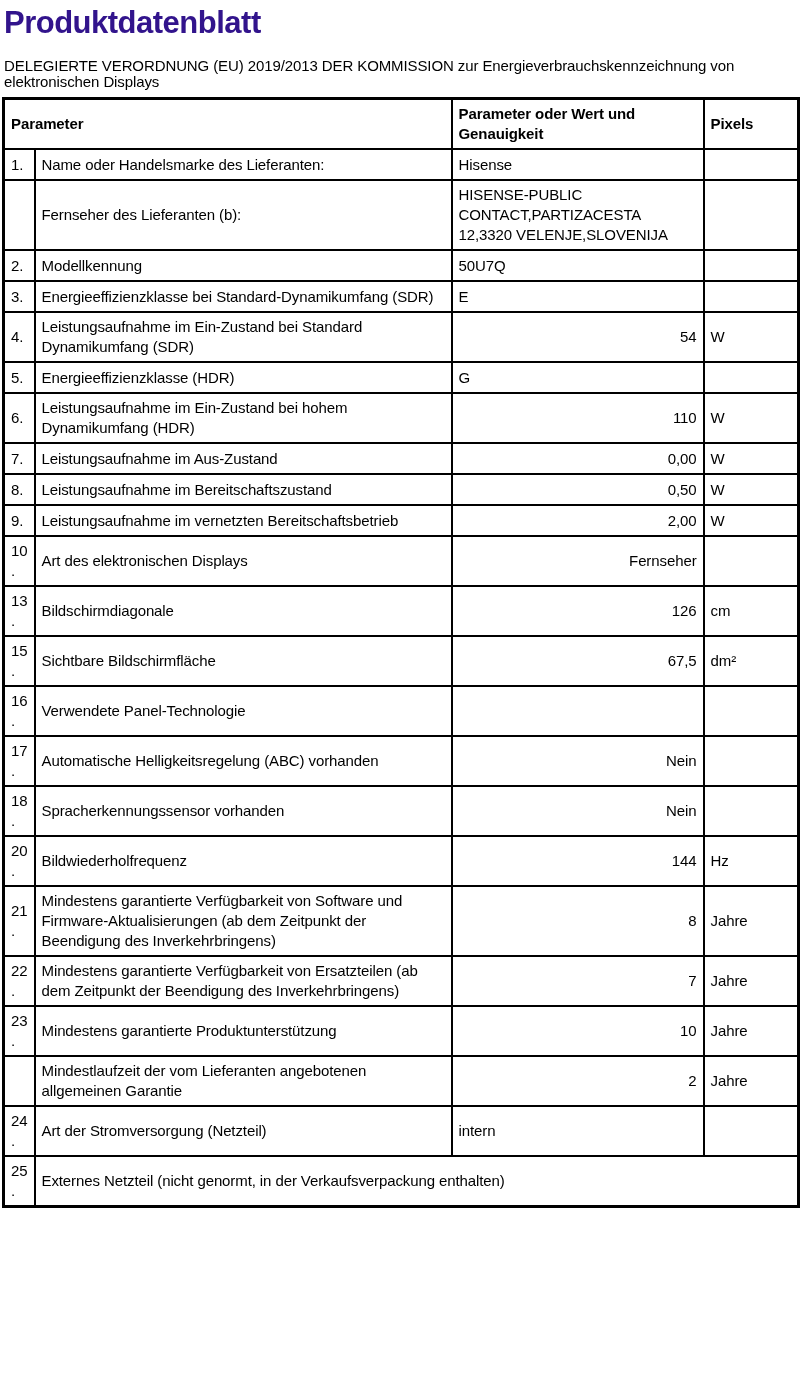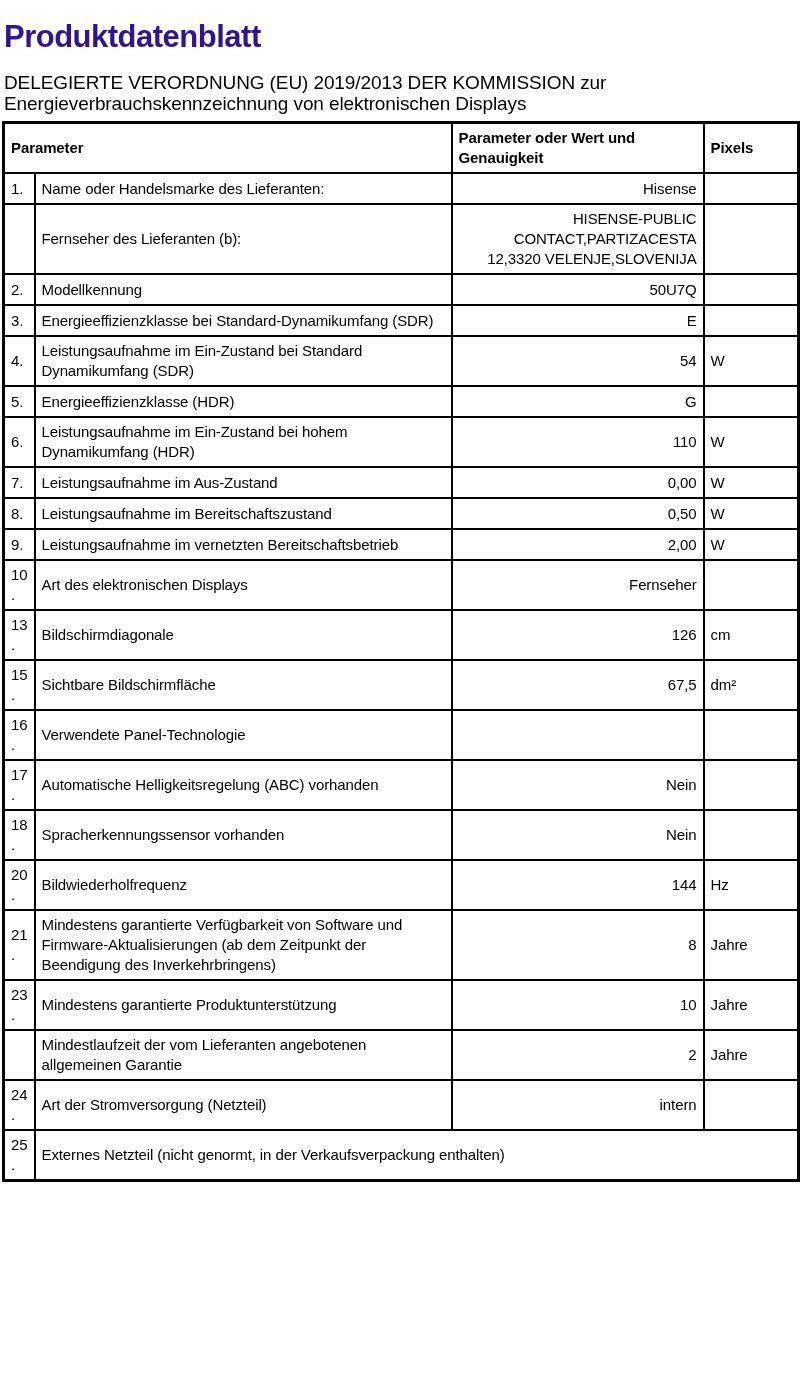--- a/index.html
+++ b/index.html
@@ -6,37 +6,37 @@
     margin: 0;
     padding: 0;
     background: #ffffff;
     color: #000000;
     font-family: "Liberation Sans", "DejaVu Sans", sans-serif;
   }
   .page {
     width: 800px;
     height: 1384px;
     box-sizing: border-box;
-    padding: 16px 2px 0 2px;
+    padding: 2px 2px 0 2px;
     overflow: hidden;
     background: #ffffff;
   }
   .doc-title {
     margin: 2px 0 4px 2px;
     font-size: 31px;
     line-height: 38px;
     font-weight: bold;
     letter-spacing: -0.5px;
     color: #32148c;
   }
   .doc-subtitle {
     margin: 16px 0 7px 2px;
     width: 780px;
-    font-size: 19px;
-    line-height: 21px;
+    font-size: 15px;
+    line-height: 16px;
     letter-spacing: -0.1px;
   }
   table.sheet {
     border-collapse: collapse;
     table-layout: fixed;
     width: 795px;
     border: 3px solid #000;
   }
   table.sheet td {
     border: 2px solid #000;
@@ -58,21 +58,21 @@
     padding-right: 2px;
     text-align: left;
   }
   td.label { text-align: left; }
   td.section-label {
     text-align: left;
     letter-spacing: -0.3px;
     white-space: nowrap;
   }
   td.value { letter-spacing: -0.2px; }
-  td.align-left   { text-align: right; }
+  td.align-left   { text-align: left; }
   td.align-right  { text-align: right; padding-right: 9px; }
   td.align-center { text-align: center; }
   td.unit { text-align: left; }
 </style>
 </head>
 <body>
 
 <div class="page">
   <h1 class="doc-title" style="color: rgb(50, 20, 140);">Produktdatenblatt</h1>
   <p class="doc-subtitle">DELEGIERTE VERORDNUNG (EU) 2019/2013 DER KOMMISSION zur Energieverbrauchskennzeichnung von elektronischen Displays</p>
@@ -195,20 +195,26 @@
           <td class="value align-right" colspan="3">144</td>
           <td class="unit">Hz</td>
         </tr>
         <tr>
           <td class="num">21.</td>
           <td class="label" colspan="2">Mindestens garantierte Verfügbarkeit von Software und Firmware-Aktualisierungen (ab dem Zeitpunkt der Beendigung des Inverkehrbringens)</td>
           <td class="value align-right" colspan="3">8</td>
           <td class="unit">Jahre</td>
         </tr>
         <tr>
+          <td class="num">22.</td>
+          <td class="label" colspan="2">Mindestens garantierte Verfügbarkeit von Ersatzteilen (ab dem Zeitpunkt der Beendigung des Inverkehrbringens)</td>
+          <td class="value align-right" colspan="3">7</td>
+          <td class="unit">Jahre</td>
+        </tr>
+        <tr>
           <td class="num">23.</td>
           <td class="label" colspan="2">Mindestens garantierte Produktunterstützung</td>
           <td class="value align-right" colspan="3">10</td>
           <td class="unit">Jahre</td>
         </tr>
         <tr>
           <td class="num"></td>
           <td class="label" colspan="2">Mindestlaufzeit der vom Lieferanten angebotenen allgemeinen Garantie</td>
           <td class="value align-right" colspan="3">2</td>
           <td class="unit">Jahre</td>

